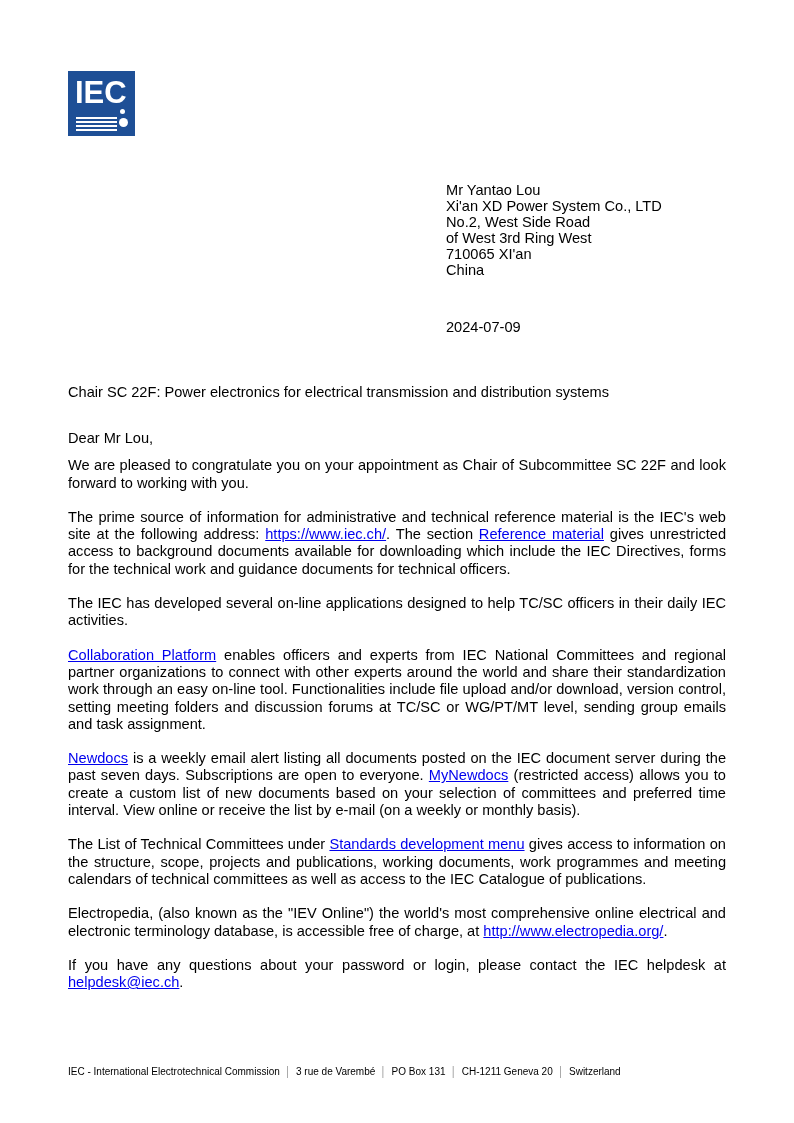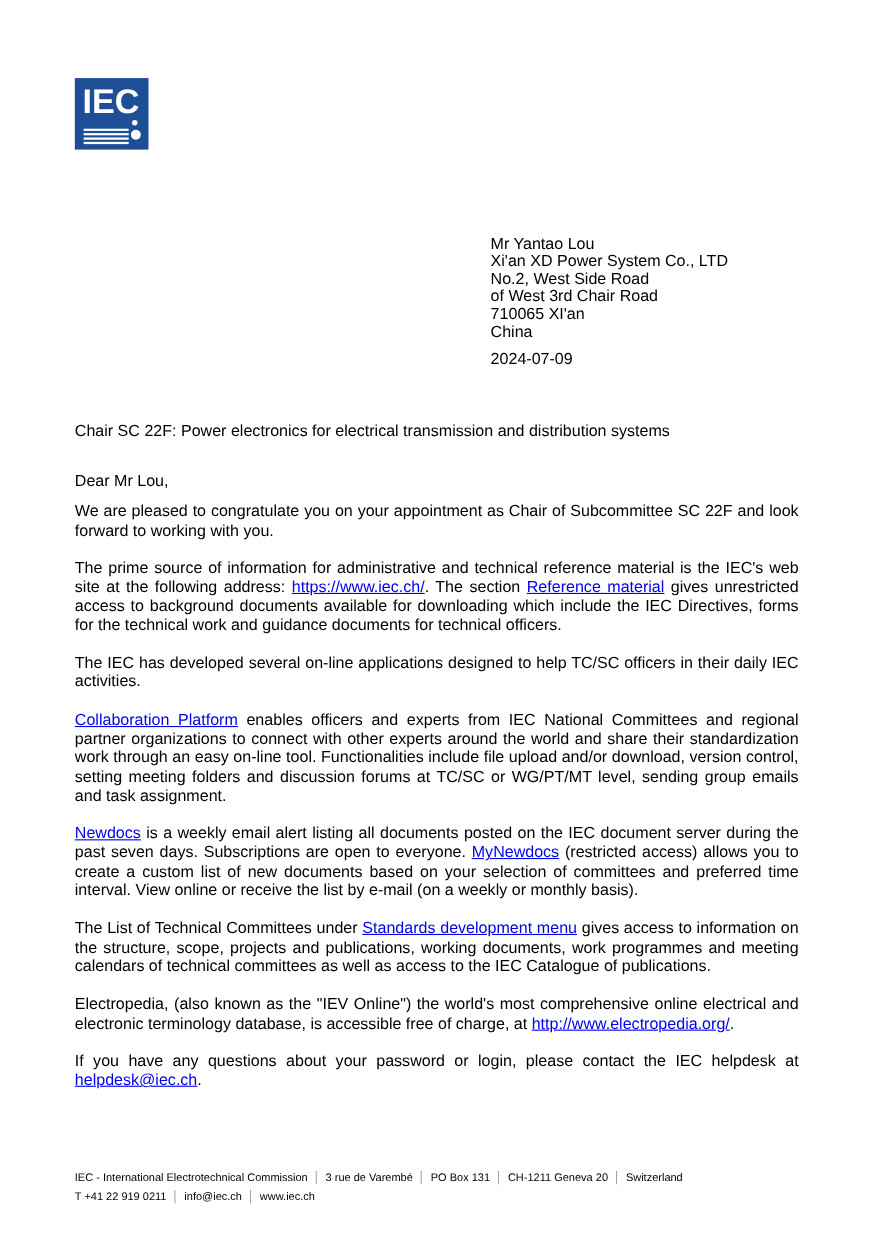--- a/index.html
+++ b/index.html
@@ -48,21 +48,20 @@
     border-radius: 50%;
     background: #ffffff;
   }
 
   
   .recipient {
     position: absolute;
     left: 446px; top: 182px;
     font-size: 14.6px;
     line-height: 16px;
-    margin-top: 32px;
   }
   .date {
     position: absolute;
     left: 446px; top: 291px;
     font-size: 14.6px;
     margin-top: 28px;
   }
   .subject {
     position: absolute;
     left: 68px; top: 384px;
@@ -112,21 +111,21 @@
         <i></i>
         <i></i>
       </span>
     <span class="logo-circle"></span>
   </div>
 
   <div class="recipient">
     <div>Mr Yantao Lou</div>
     <div>Xi'an XD Power System Co., LTD</div>
     <div>No.2, West Side Road</div>
-    <div>of West 3rd Chair Road</div>
+    <div>of West 3rd Ring West</div>
     <div>710065 XI'an</div>
     <div>China</div>
   </div>
 
   <div class="date">2024-07-09</div>
 
   <div class="subject">Chair SC 22F: Power electronics for electrical transmission and distribution systems</div>
 
   <div class="bodytext">
     <p class="salutation">Dear Mr Lou,</p>
@@ -143,16 +142,15 @@
 
     <p><span>The List of Technical Committees under </span><a class="lnk">Standards development menu</a><span> gives access to information on the structure, scope, projects and publications, working documents, work programmes and meeting calendars of technical committees as well as access to the IEC Catalogue of publications.</span></p>
 
     <p><span>Electropedia, (also known as the "IEV Online") the world's most comprehensive online electrical and electronic terminology database, is accessible free of charge, at </span><a class="lnk">http://www.electropedia.org/</a><span>.</span></p>
 
     <p><span>If you have any questions about your password or login, please contact the IEC helpdesk at </span><a class="lnk">helpdesk@iec.ch</a><span>.</span></p>
   </div>
 
   <div class="footer">
     <div><span>IEC - International Electrotechnical Commission</span><span class="sep">│</span><span>3  rue de Varembé</span><span class="sep">│</span><span>PO Box 131</span><span class="sep">│</span><span>CH-1211 Geneva 20</span><span class="sep">│</span><span>Switzerland</span></div>
-    <div><span>T +41 22 919 0211</span><span class="sep">│</span><span>info@iec.ch</span><span class="sep">│</span><span>www.iec.ch</span></div>
   </div>
 
 </div>
 
 </body></html>

